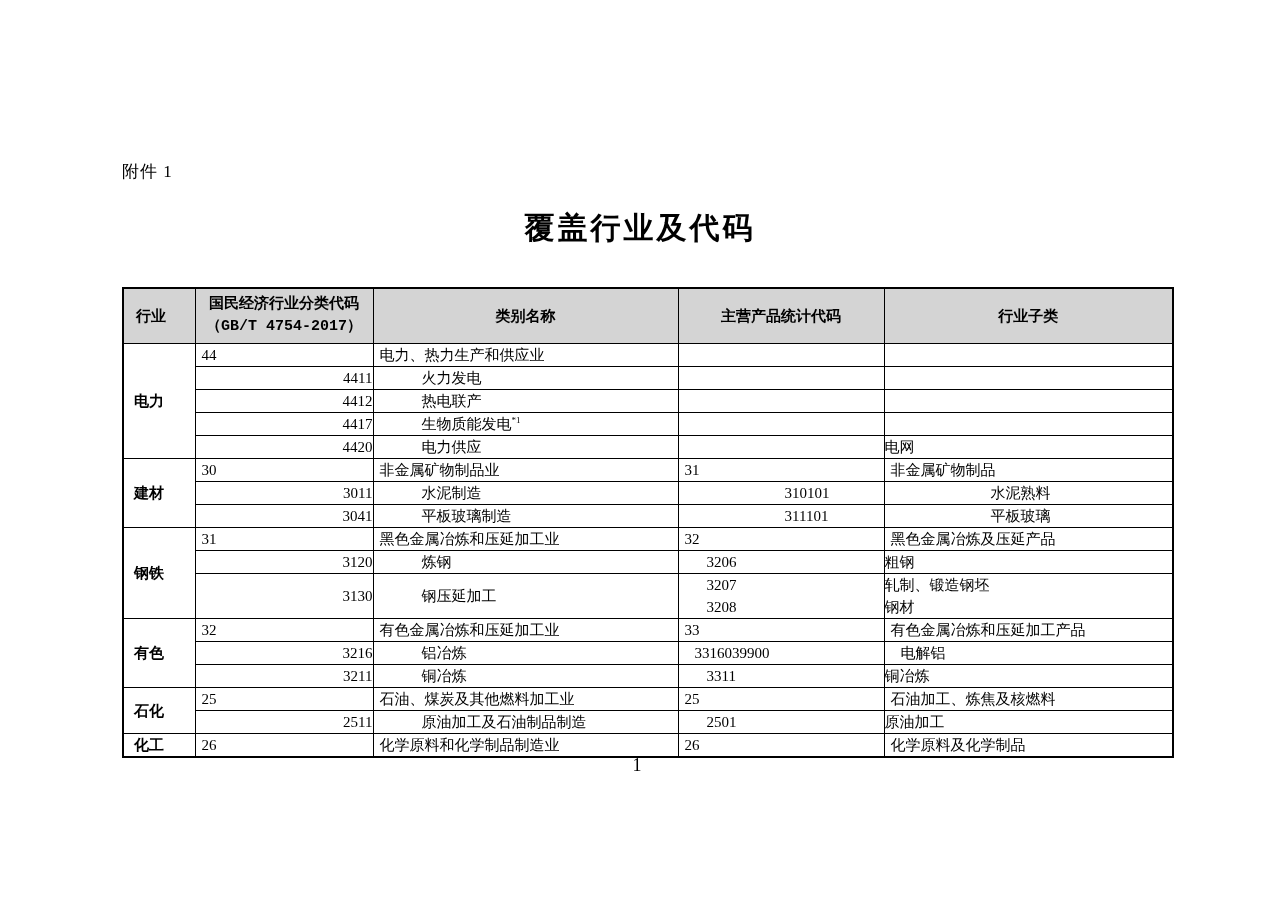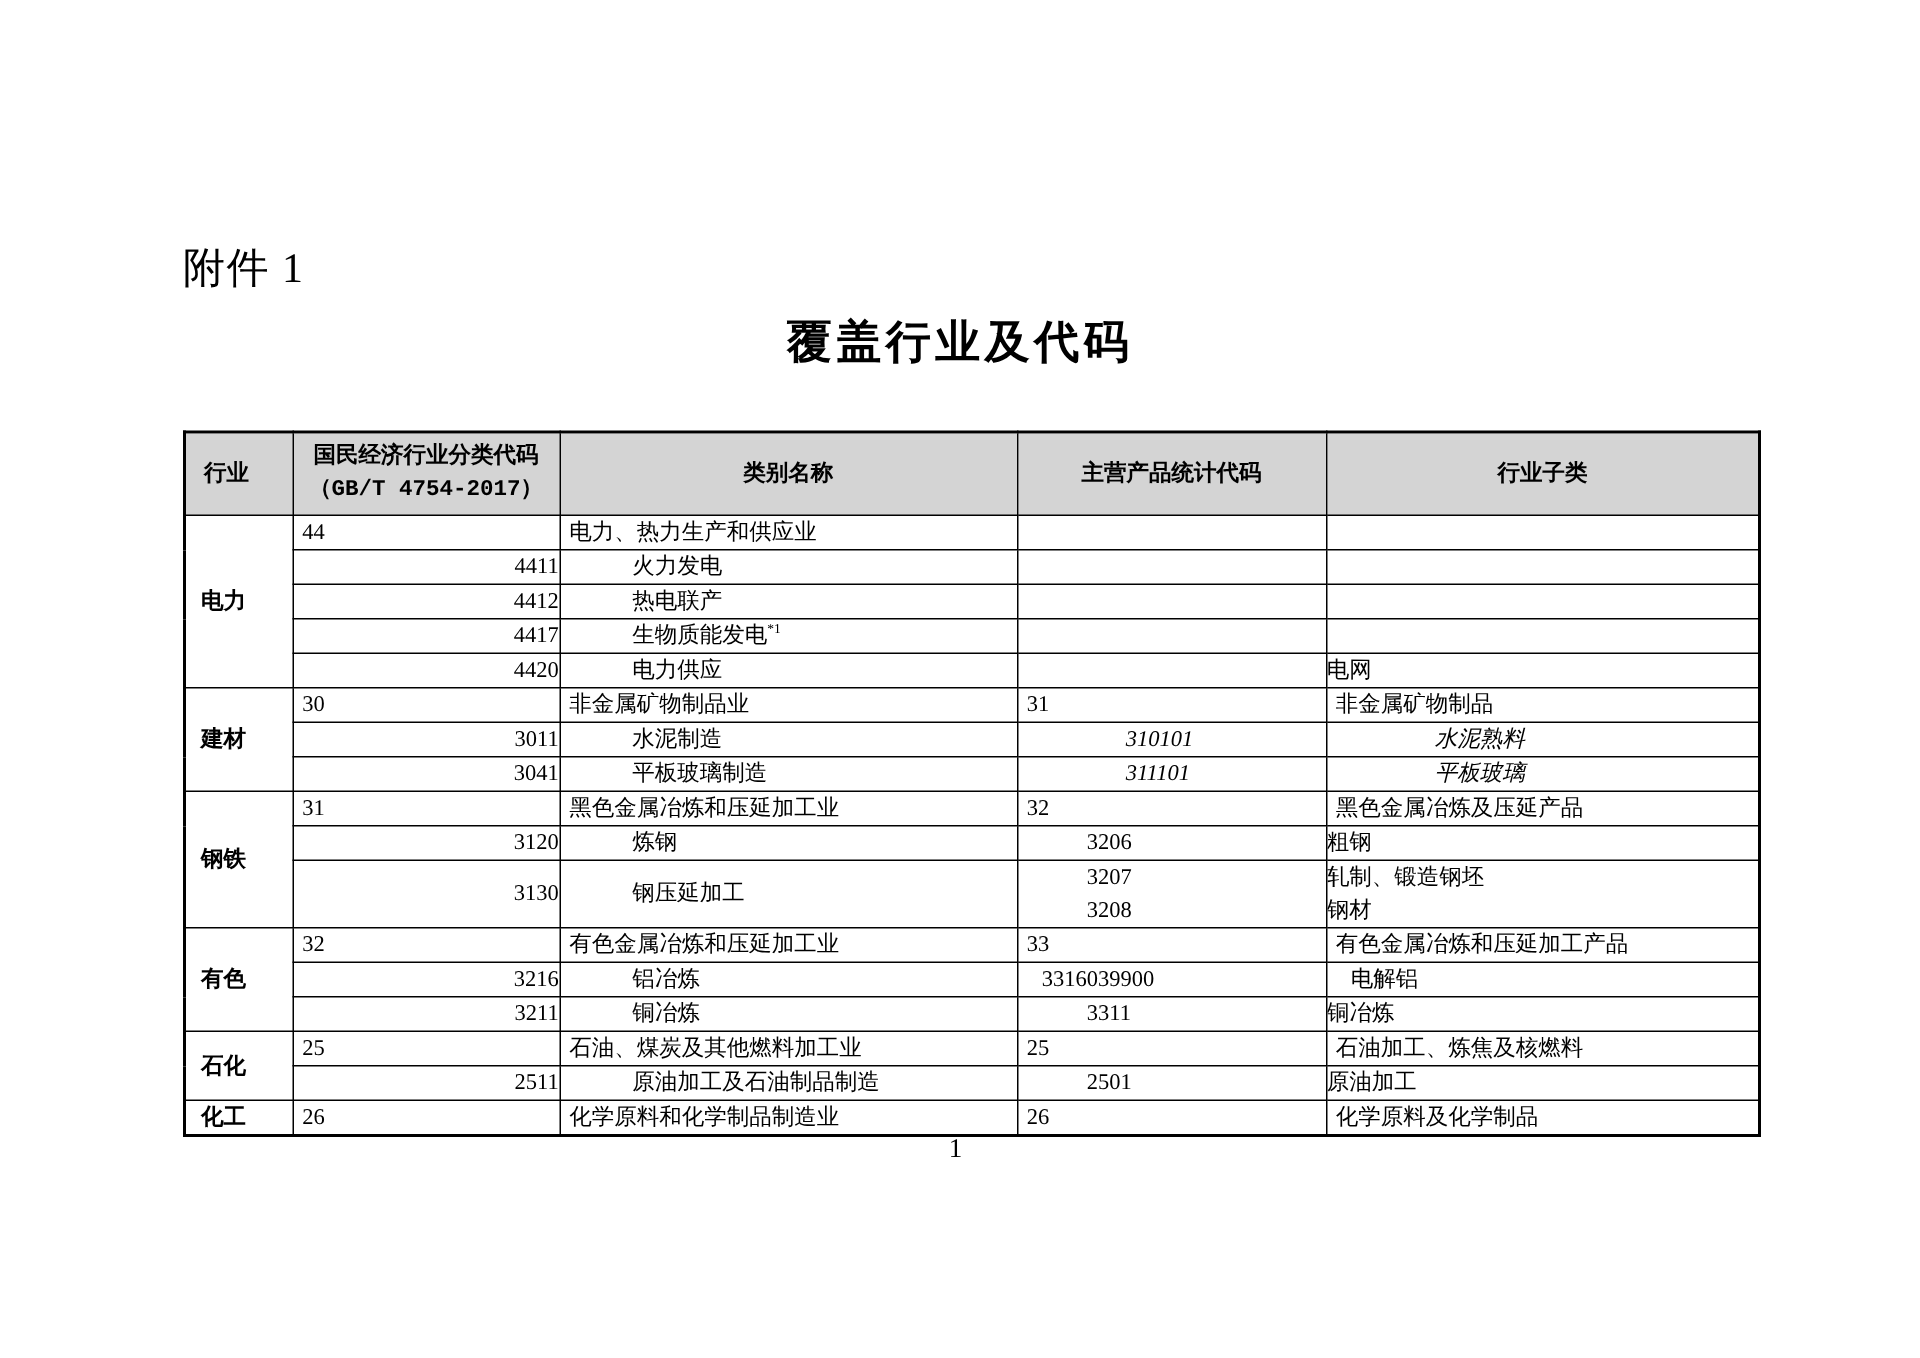--- a/index.html
+++ b/index.html
@@ -1,21 +1,21 @@
 <!DOCTYPE html>
 <html><head>
 <meta charset="utf-8">
 <style>
   html,body{margin:0;padding:0;}
   body{
     width:1280px;height:905px;background:#ffffff;position:relative;
     font-family:"Liberation Serif","DejaVu Serif",serif;color:#000;
   }
   .attachment{
-    position:absolute;left:122px;top:160px;font-size:28px;letter-spacing:1px;
+    position:absolute;left:122px;top:160px;font-size:17px;letter-spacing:1px;
   }
   .doc-title{
     position:absolute;left:0;top:197px;width:100%;text-align:center;
     font-family:"Liberation Sans","DejaVu Sans",sans-serif;
     font-weight:bold;font-size:30px;letter-spacing:3px;margin-top:11px;
   }
   .tbl-wrap{position:absolute;left:122px;top:287px;}
   table{
     border-collapse:collapse;table-layout:fixed;width:1050px;
     border:2px solid #000;
@@ -33,23 +33,23 @@
   thead .h2line{line-height:22px;font-family:Liberation Mono, monospace;}
   tr.rh1{height:22px;}
   tr.rh2{height:45px;margin-top:39px;}
   td.c-industry{
     font-family:"Liberation Sans","DejaVu Sans",sans-serif;
     font-weight:bold;font-size:15px;text-align:left;padding-left:10px;
   }
   td .lv0{padding-left:6px;}
   td.c-code .lv1{padding-left:29px;text-align:right;}
   td.c-name .lv1{padding-left:48px;}
-  td.c-prod .lv1{padding-left:46px;}
+  td.c-prod .lv1{padding-left:28px;}
   td.c-sub  .lv1{}
-  td .lv2{padding-left:72px;font-style:italic;}
+  td .lv2{padding-left:106px;}
   td .alr{text-align:left;padding-right:7px;padding-left:16px;}
   td div{line-height:22px;}
   sup{font-size:9px;vertical-align:super;line-height:0;}
   .page-number{
     position:absolute;left:0;top:755px;width:1274px;text-align:center;
     font-size:18px;
   }
 </style>
 </head>
 <body>

